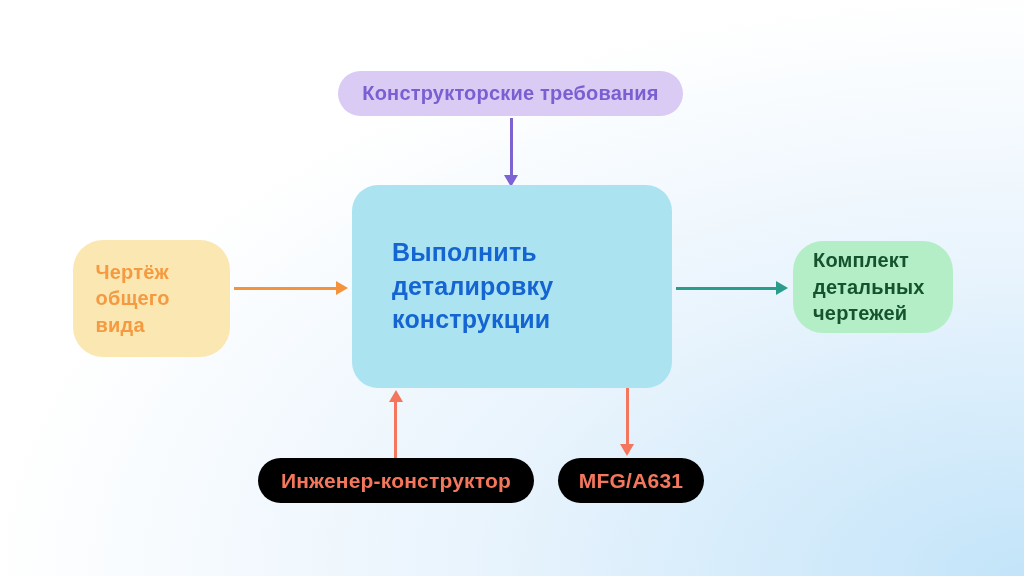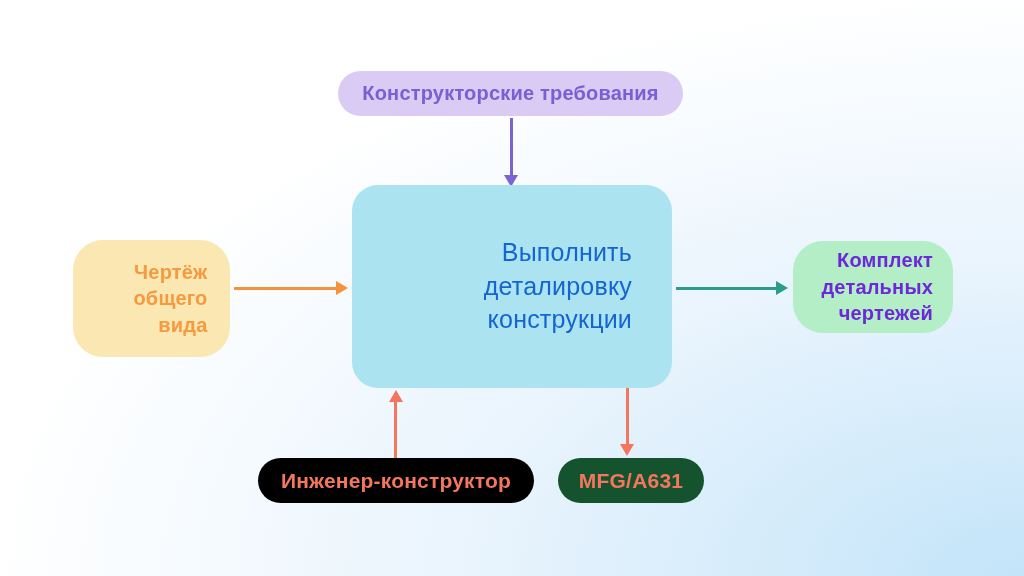--- a/index.html
+++ b/index.html
@@ -10,26 +10,26 @@
     background: radial-gradient(135% 135% at 100% 100%,
                 var(--bg-corner, #c3e4f9) 0%,
                 #e9f4fd 40%,
                 var(--bg-base, #ffffff) 75%);
   }
   .node {
     position: absolute;
     display: flex;
     align-items: center;
     justify-content: center;
-    text-align: right;
+    text-align: left;
     font-weight: 600;
     letter-spacing: 0.2px;
   }
   #control-node   { left: 338px; top: 71px;  width: 345px; height: 45px;  border-radius: 23px; font-size: 20px; }
-  #activity-node  { left: 352px; top: 185px; width: 320px; height: 203px; border-radius: 26px; font-size: 25px; font-weight: 400; line-height: 1.34; }
+  #activity-node  { left: 352px; top: 185px; width: 320px; height: 203px; border-radius: 26px; font-size: 25px; font-weight: 700; line-height: 1.34; }
   #activity-node span { max-width: 240px; }
   #input-node     { left: 73px;  top: 240px; width: 157px; height: 117px;  border-radius: 30px; font-size: 20px; line-height: 1.32; }
   #input-node span { max-width: 112px; }
   #output-node    { left: 793px; top: 241px; width: 160px; height: 92px;  border-radius: 30px; font-size: 20px; line-height: 1.32; }
   #output-node span { max-width: 120px; }
   #mechanism-node { left: 258px; top: 458px; width: 276px; height: 45px;  border-radius: 23px; font-size: 21px; }
   #call-node      { left: 558px; top: 458px; width: 146px; height: 45px;  border-radius: 23px; font-size: 21px; }
 
   .shaft { position: absolute; }
   .head  { position: absolute; width: 0; height: 0; }
@@ -62,27 +62,27 @@
 </div>
 <div class="shaft" id="input-arrow-shaft" style="background-color: rgb(245, 146, 60);"></div>
 <div class="head head-right" id="input-arrow-head" style="border-left-color: rgb(245, 146, 60);"></div>
 
 <div class="node" id="activity-node" style="background-color: rgb(172, 227, 241); color: rgb(20, 100, 210);">
   <span>Выполнить деталировку конструкции</span>
 </div>
 
 <div class="shaft" id="output-arrow-shaft" style="background-color: rgb(42, 156, 140);"></div>
 <div class="head head-right" id="output-arrow-head" style="border-left-color: rgb(42, 156, 140);"></div>
-<div class="node" id="output-node" style="background-color: rgb(180, 238, 198); color: #6d28d9;">
+<div class="node" id="output-node" style="background-color: rgb(180, 238, 198); color: #14532d;">
   <span>Комплект детальных чертежей</span>
 </div>
 
 <div class="node" id="mechanism-node" style="background-color: #000000; color: rgb(244, 118, 92);">
   <span>Инженер-конструктор</span>
 </div>
 <div class="shaft" id="mechanism-arrow-shaft" style="background-color: rgb(244, 118, 92);"></div>
 <div class="head head-up" id="mechanism-arrow-head" style="border-bottom-color: rgb(244, 118, 92);"></div>
 
-<div class="node" id="call-node" style="background-color: #14532d; color: rgb(244, 118, 92);">
+<div class="node" id="call-node" style="background-color: #000000; color: rgb(244, 118, 92);">
   <span>MFG/A631</span>
 </div>
 <div class="shaft" id="call-arrow-shaft" style="background-color: rgb(244, 118, 92);"></div>
 <div class="head head-down" id="call-arrow-head" style="border-top-color: rgb(244, 118, 92);"></div>
 
 </body></html>

